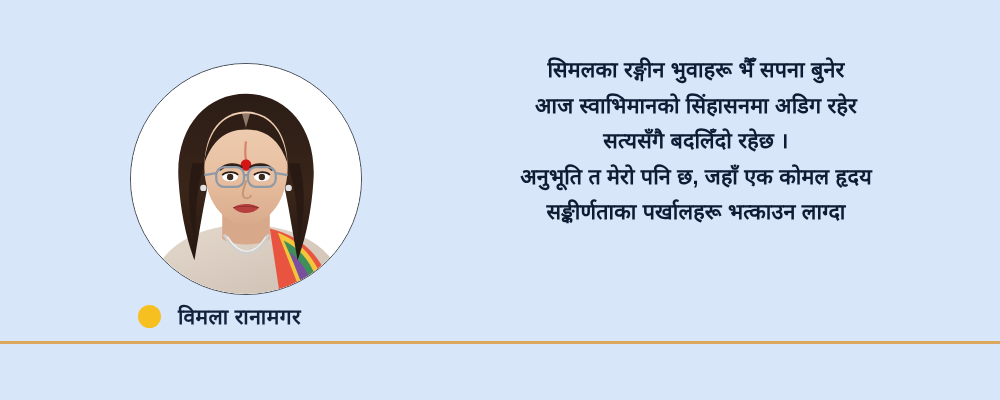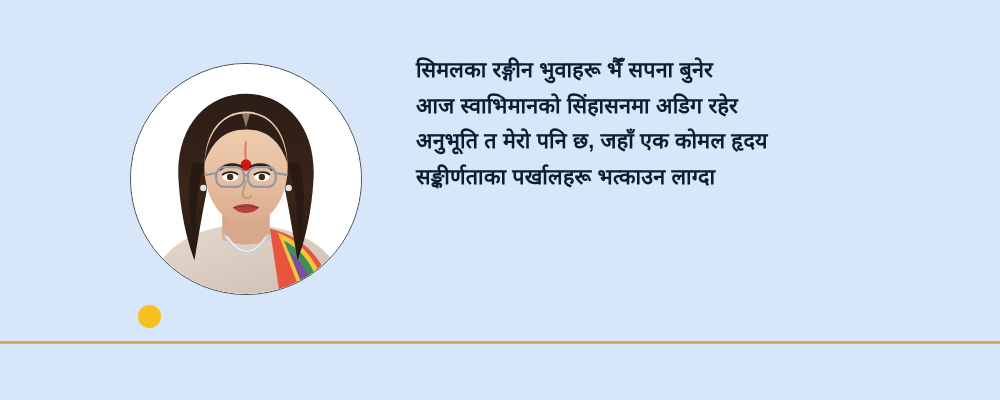--- a/index.html
+++ b/index.html
@@ -74,21 +74,21 @@
     white-space: nowrap;
     line-height: 1;
   }
 
   
   #poem {
     position: absolute;
     right: 24px;
     top: 53px;
     width: 560px;
-    text-align: left;
+    text-align: center;
   }
   .poem-line {
     font-family: "Liberation Sans", "DejaVu Sans", sans-serif;
     font-size: 21.5px;
     font-weight: 700;
     color: #0d1b33;
     line-height: 35.5px;
     white-space: nowrap;
     letter-spacing: 0.2px;
   }
@@ -192,24 +192,26 @@
             <circle cx="73" cy="125" r="3.2" fill="#e2e2e2"></circle>
             <circle cx="159" cy="125" r="3.2" fill="#e2e2e2"></circle>
           </g>
         </svg>
       </div>
     </div>
   </div>
 
   <div id="byline">
     <span id="byline-bullet"></span>
+    <span id="byline-name">विमला रानामगर</span>
   </div>
 
   <div id="poem">
     <div class="poem-line">सिमलका रङ्गीन भुवाहरू भैँ सपना बुनेर</div>
     <div class="poem-line">आज स्वाभिमानको सिंहासनमा अडिग रहेर</div>
+    <div class="poem-line">सत्यसँगै बदलिँदो रहेछ ।</div>
     <div class="poem-line">अनुभूति त मेरो पनि छ, जहाँ एक कोमल हृदय</div>
     <div class="poem-line">सङ्कीर्णताका पर्खालहरू भत्काउन लाग्दा</div>
   </div>
 
   <div id="divider"></div>
 
 </div>
 
 </body></html>

